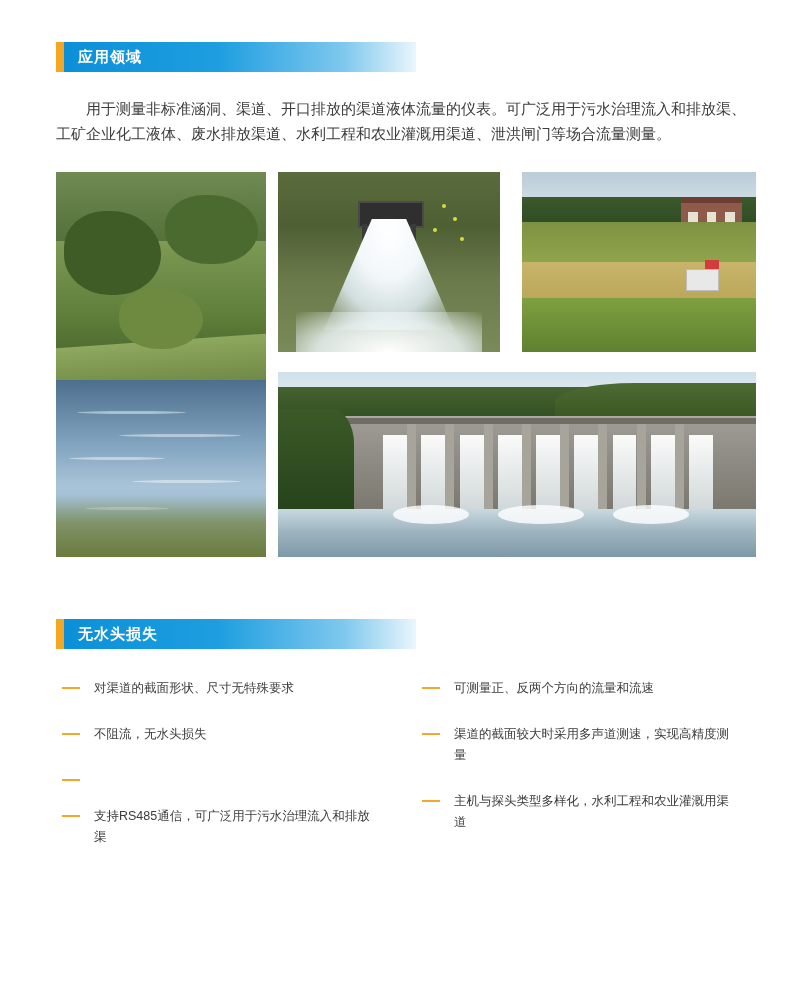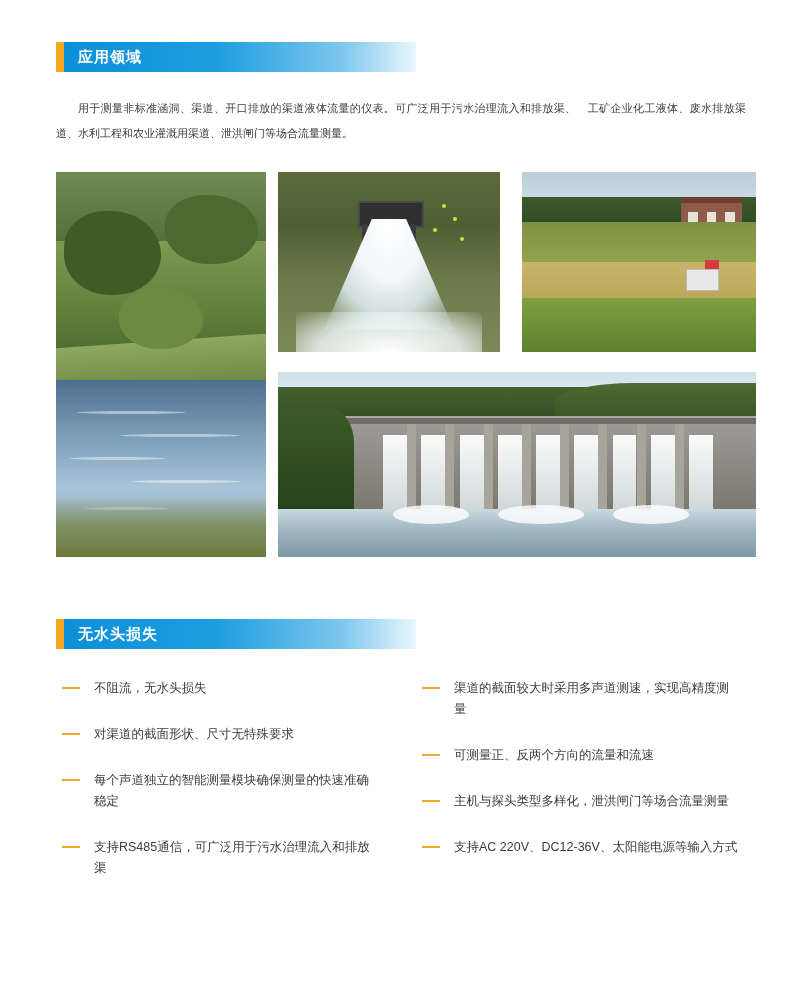--- a/index.html
+++ b/index.html
@@ -47,21 +47,21 @@
 
   #hdr-apply { top: 42px; }
   #hdr-feature { top: 619px; }
 
   
   .intro {
     position: absolute;
     left: 56px;
     top: 96px;
     width: 690px;
-    font-size: 11px;
+    font-size: 15px;
     line-height: 25px;
     color: #3b3b3b;
     text-align: justify;
     text-indent: 2em;
   }
 
   
   .gallery {
     position: absolute;
     left: 56px;
@@ -351,50 +351,45 @@
   <div class="section-header" id="hdr-feature">
     <div class="accent"></div>
     <div class="title">无水头损失</div>
   </div>
 
   <div class="features">
 
     <div class="feat-col" id="feat-col-left">
       <div class="feat-item">
         <div class="dash"></div>
+        <div class="text">对渠道的截面形状、尺寸无特殊要求</div>
+      </div>
+      <div class="feat-item">
+        <div class="dash"></div>
         <div class="text">不阻流，无水头损失</div>
       </div>
       <div class="feat-item">
         <div class="dash"></div>
-        <div class="text">对渠道的截面形状、尺寸无特殊要求</div>
-      </div>
-      <div class="feat-item">
-        <div class="dash"></div>
-        <div class="text">每个声道独立的智能测量模块确保测量的快速准确稳定</div>
       </div>
       <div class="feat-item">
         <div class="dash"></div>
         <div class="text">支持RS485通信，可广泛用于污水治理流入和排放渠</div>
       </div>
     </div>
 
     <div class="feat-col" id="feat-col-right">
       <div class="feat-item">
         <div class="dash"></div>
+        <div class="text">可测量正、反两个方向的流量和流速</div>
+      </div>
+      <div class="feat-item">
+        <div class="dash"></div>
         <div class="text">渠道的截面较大时采用多声道测速，实现高精度测量</div>
       </div>
       <div class="feat-item">
         <div class="dash"></div>
-        <div class="text">可测量正、反两个方向的流量和流速</div>
-      </div>
-      <div class="feat-item">
-        <div class="dash"></div>
-        <div class="text">主机与探头类型多样化，泄洪闸门等场合流量测量</div>
-      </div>
-      <div class="feat-item">
-        <div class="dash"></div>
-        <div class="text">支持AC 220V、DC12-36V、太阳能电源等输入方式</div>
+        <div class="text">主机与探头类型多样化，水利工程和农业灌溉用渠道</div>
       </div>
     </div>
 
   </div>
 
 </div>
 
 </body></html>

